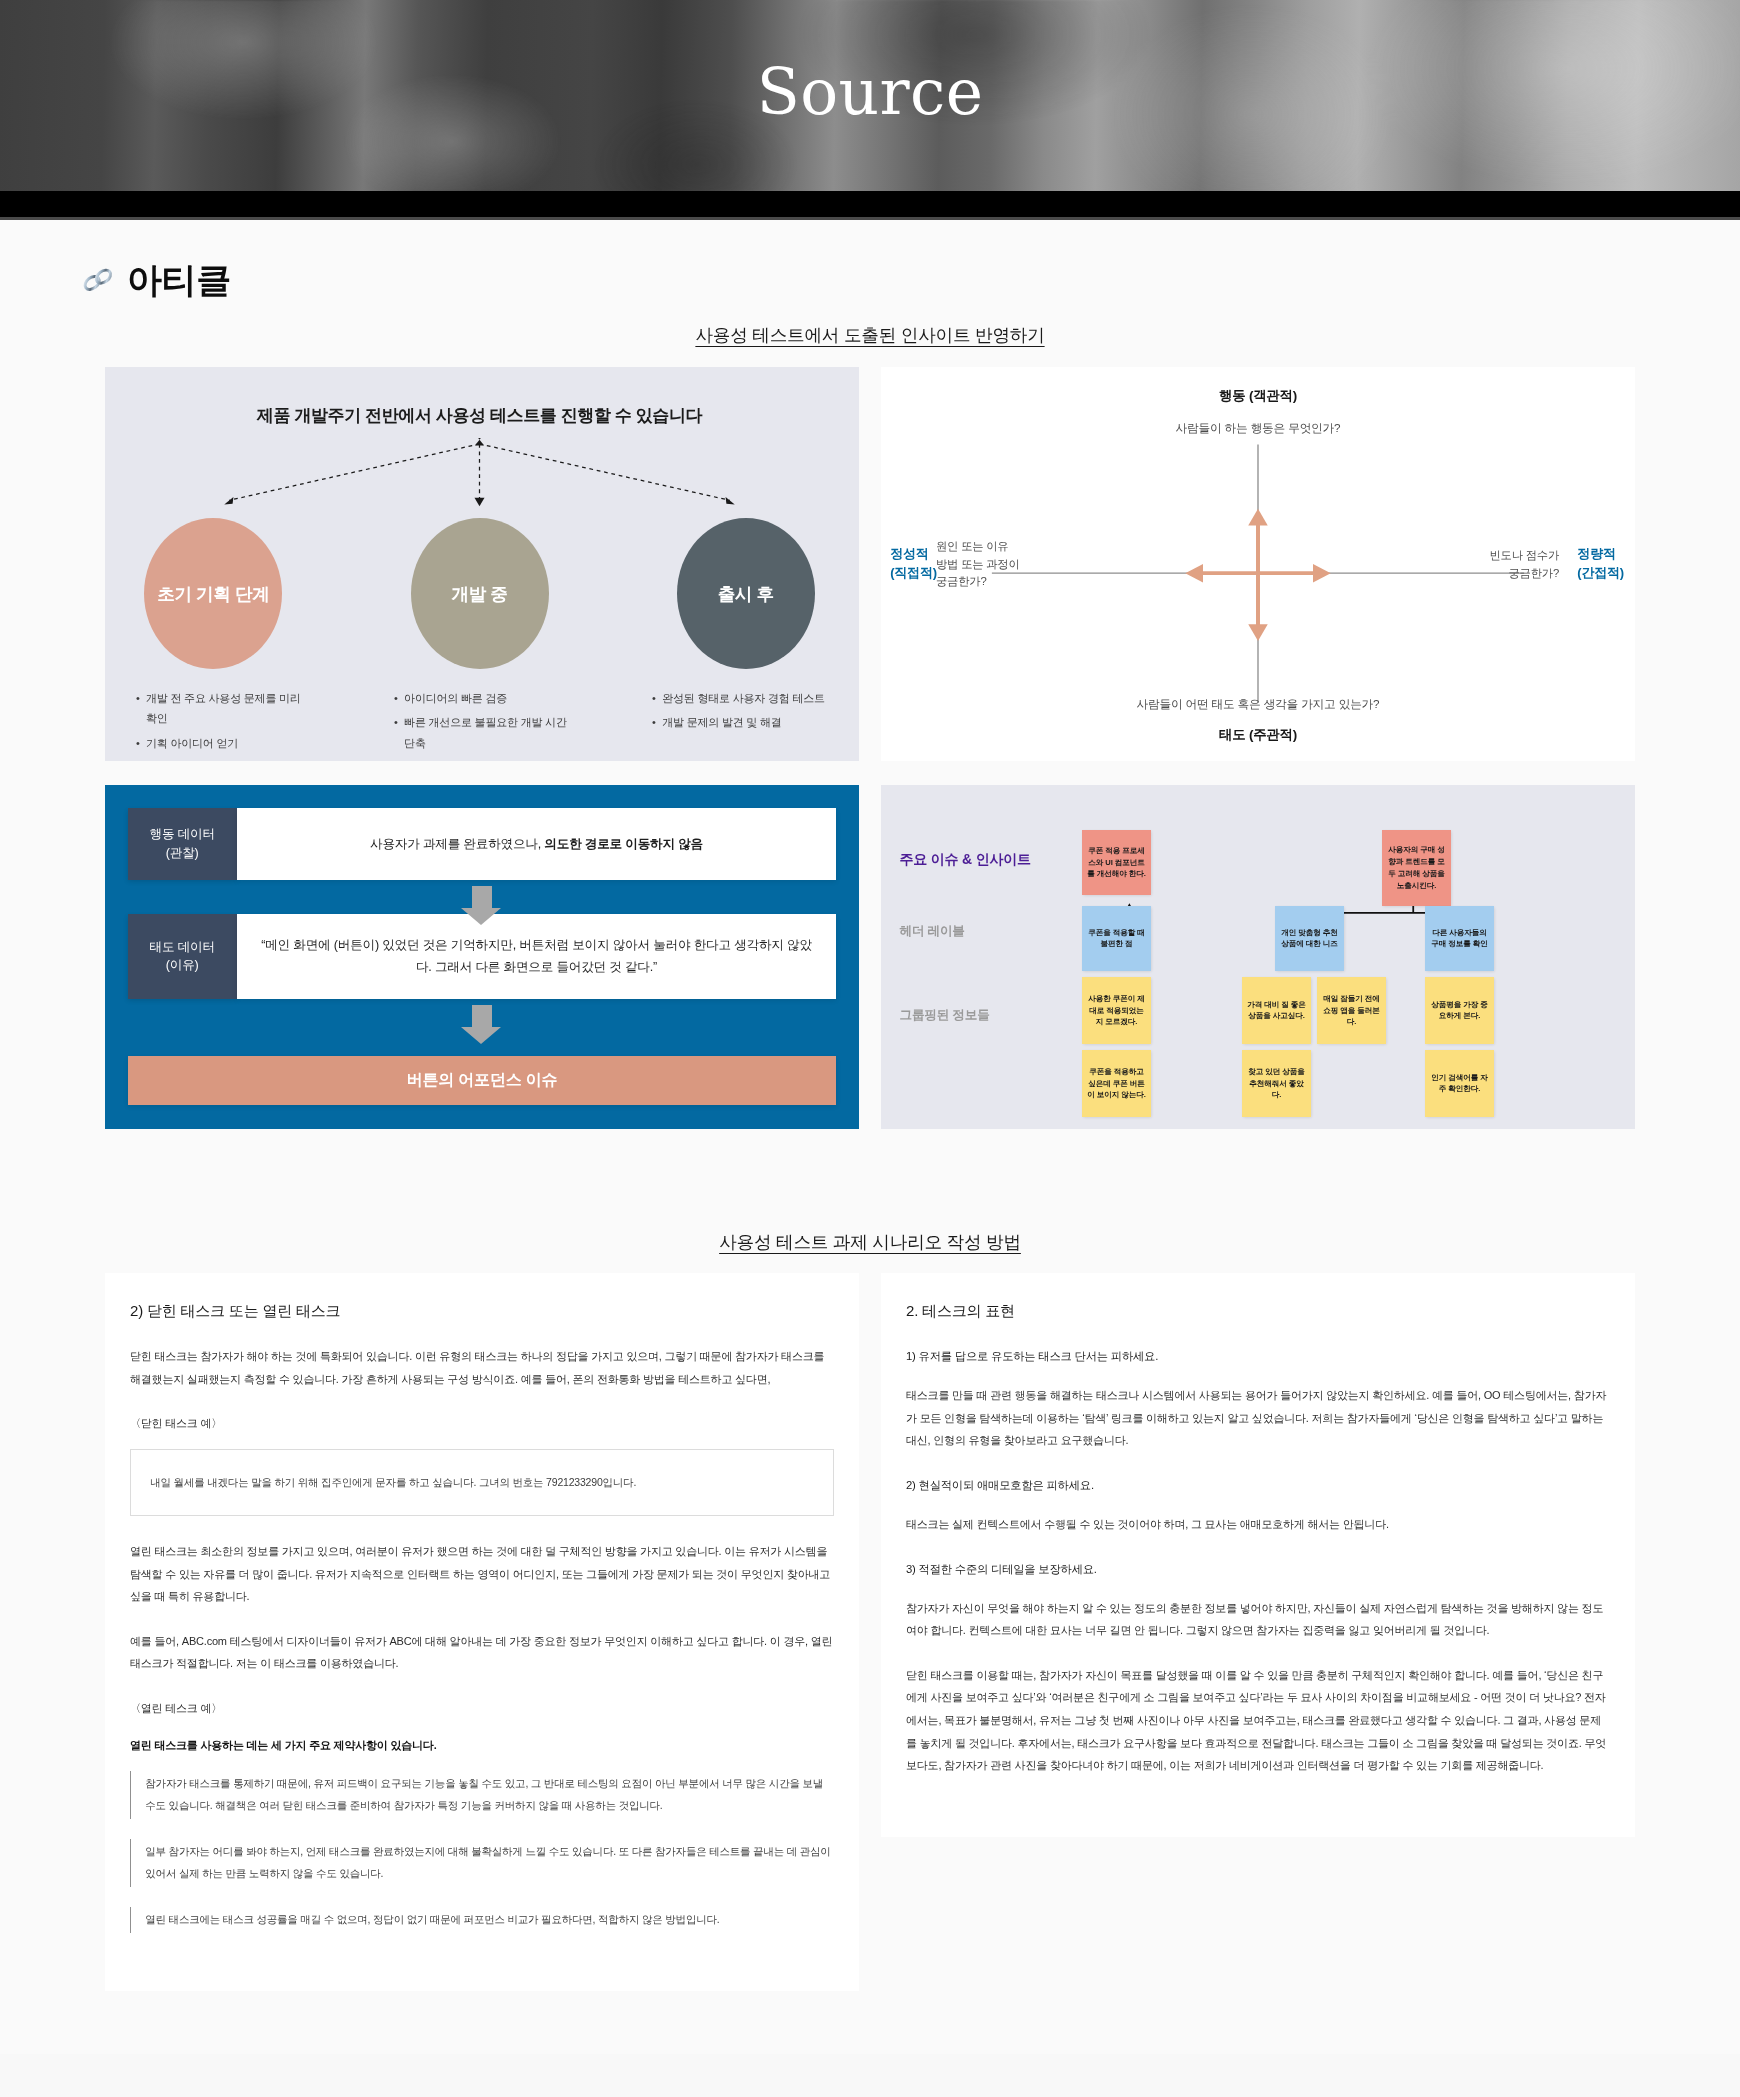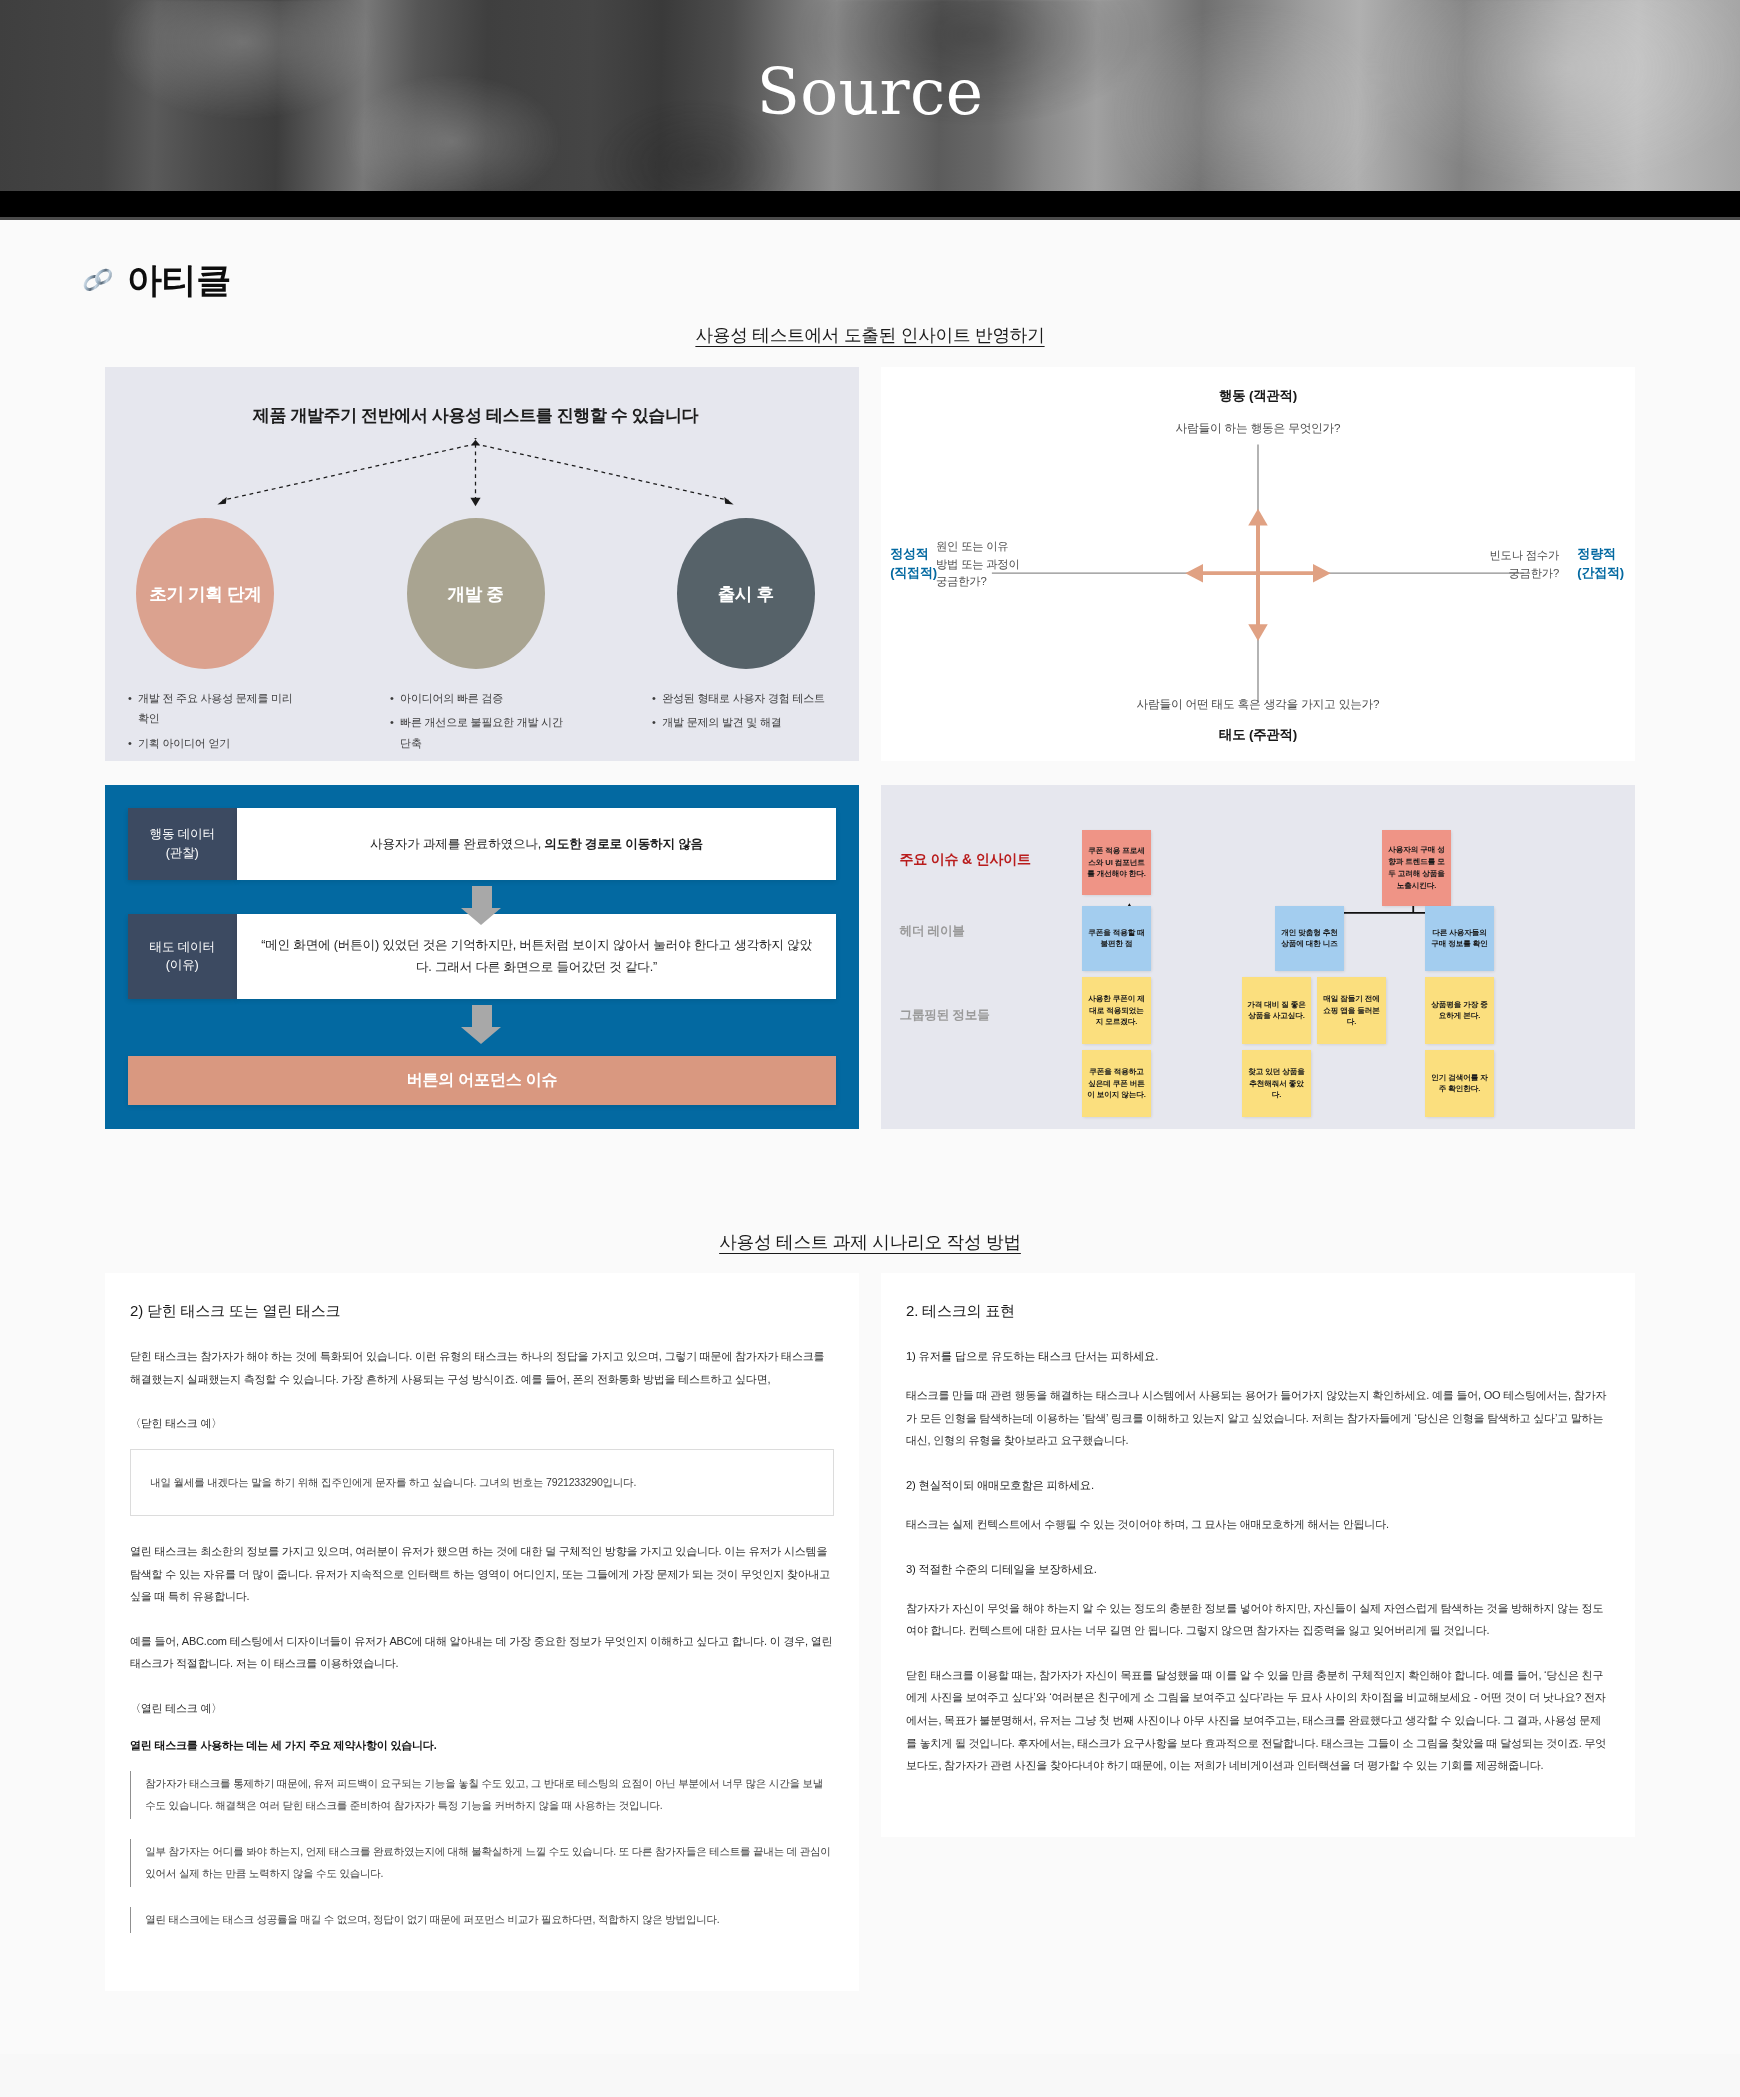--- a/index.html
+++ b/index.html
@@ -101,21 +101,21 @@
     gap: 22px;
     padding: 20px 105px 0 105px;
   }
   .gcell { flex: 1 1 0; min-width: 0; }
 
   
   .card-dev {
     background: #e6e7ee;
     height: 394px;
     position: relative;
-    padding: 27px 25px 0 12px;
+    padding: 27px 25px 0 20px;
   }
   .card-dev h2 {
     text-align: center;
     font-size: 17px;
     font-weight: 700;
     color: #1b1b1b;
     letter-spacing: -0.4px;
     margin-top: 10px;
   }
   .fan {
@@ -252,21 +252,21 @@
   
   .card-aff {
     background: #e6e7ee;
     height: 344px;
     position: relative;
   }
   .aff-label {
     position: absolute; left: 18.5px;
     font-size: 12.6px; letter-spacing: -0.2px;
   }
-  .aff-label.l1 { top: 66px; font-weight: 700; color: #b91c1c; font-size: 14px; }
+  .aff-label.l1 { top: 66px; font-weight: 700; color: #4c1d95; font-size: 14px; }
   .aff-label.l2 { top: 138px; font-weight: 600; color: #9a9a9a; }
   .aff-label.l3 { top: 222px; font-weight: 600; color: #9a9a9a; }
   .note {
     position: absolute;
     font-size: 7.6px; line-height: 1.55;
     color: #1a1a1a; text-align: center;
     display: flex; align-items: center; justify-content: center;
     padding: 3.4px 4.2px;
     box-shadow: 0.8px 1.3px 2.9px rgba(0,0,0,.13);
     letter-spacing: -0.1px;

